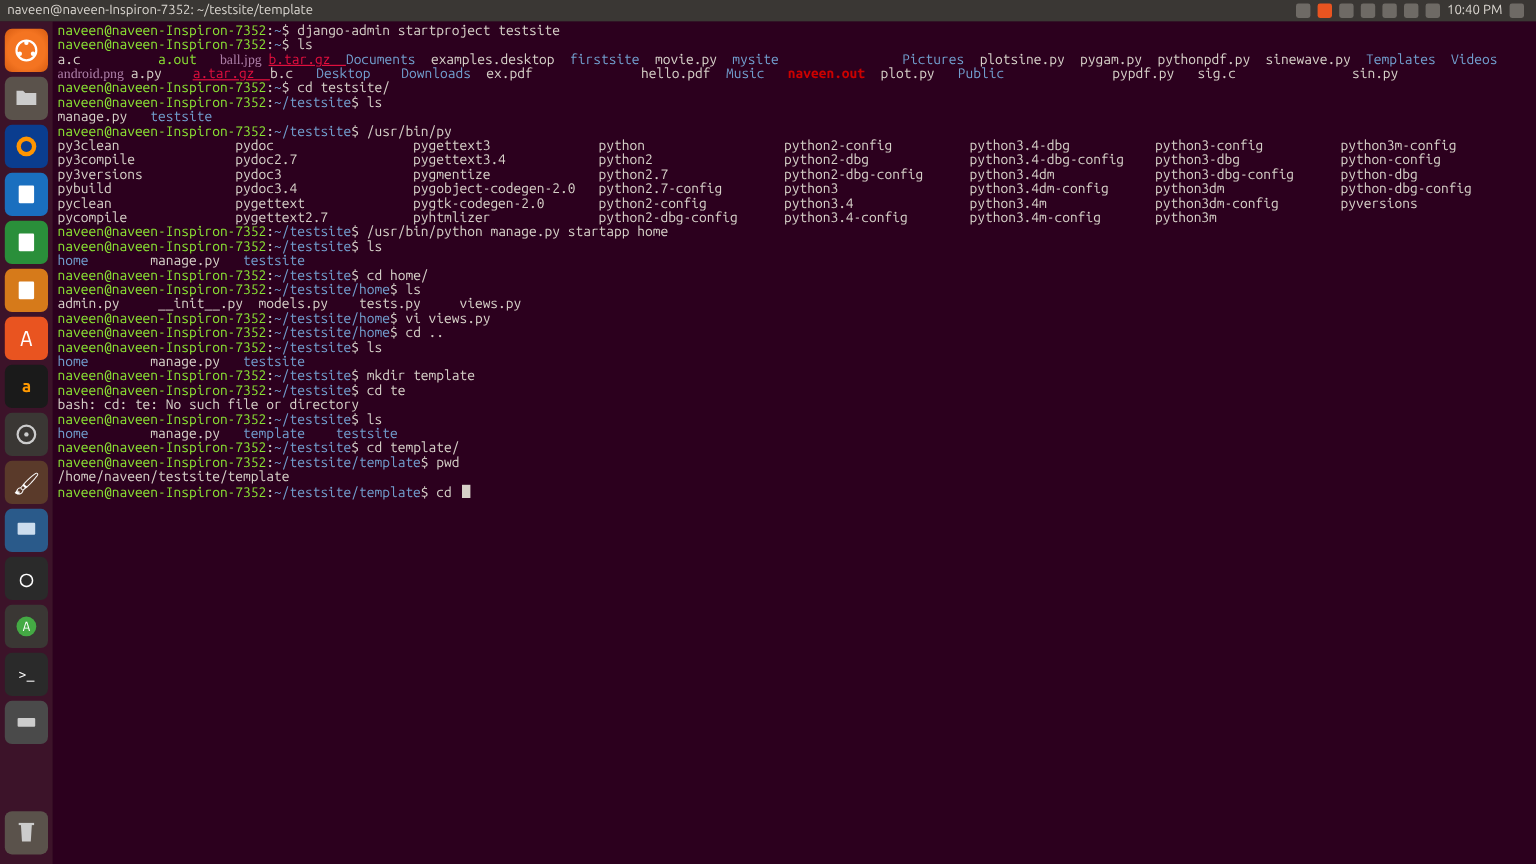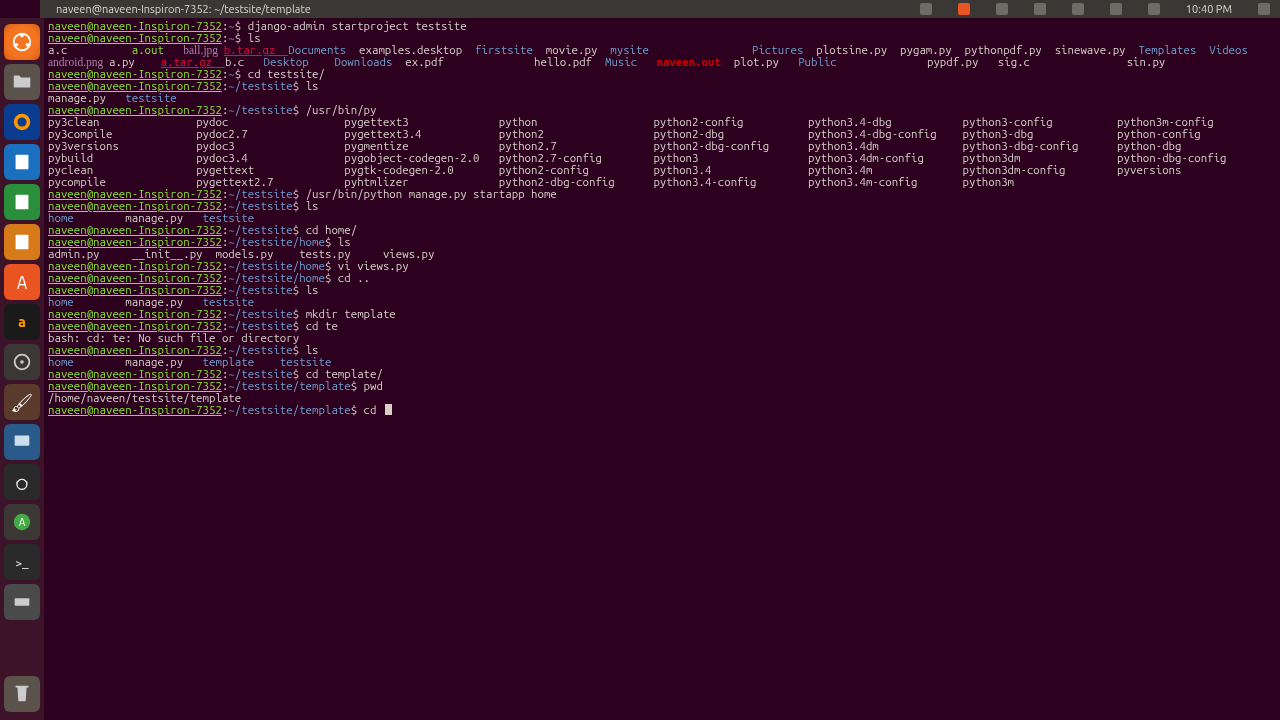--- a/index.html
+++ b/index.html
@@ -10,26 +10,25 @@
     font-size: 12px;
     overflow: hidden;
     position: relative;
   }
   .topbar {
     position: absolute; top: 0; left: 0; right: 0; height: 18px;
     background: #3a3734;
     color: #dcd8d2;
     display: flex; align-items: center;
     font-family: Ubuntu, sans-serif; font-size: 11px;
-    padding-left: 16px;
-    margin-left: 40px;
+    padding-left: 6px;
   }
   .topbar .title { flex: 0 0 auto; }
   .topbar .spacer { flex: 1; }
-  .topbar .indicators { display:flex; gap:26px; align-items:center; padding-right:10px;justify-content:flex-end;}
+  .topbar .indicators { display:flex; gap:6px; align-items:center; padding-right:10px;justify-content:flex-end;}
   .topbar .ind { width:12px; height:12px; display:inline-block; }
   .ind-red { background:#e95420; border-radius:2px;}
   .ind-gray{ background:#6e6a65; border-radius:2px;}
   .topbar .time { font-size:11px; }
   .launcher {
     position: absolute; top: 18px; left: 0; bottom: 0; width: 44px;
     background: #3c1329;
     display: flex; flex-direction: column; align-items: center;
     padding-top: 6px; gap: 4px;
   }
@@ -58,21 +57,21 @@
   .terminal {
     position: absolute; top: 18px; left: 44px; right: 0; bottom: 0;
     background: #2c001e;
     color: #d6d0c8;
     padding: 2px 4px;
     line-height: 12px;
     white-space: pre;
     font-size: 11.5px;
     letter-spacing: 0px;
   }
-  .p { color:#8ae234;text-decoration:underline; } 
+  .p { color:#8ae234; } 
   .h { color:#729fcf; } 
   .w { color:#d6d0c8; }
   .d { color:#729fcf; } 
   .x { color:#8ae234;text-align:right; } 
   .a { color:#e10f3e;text-decoration:underline; } 
   .m { color:#ad7fa8;font-family:Liberation Serif, serif; }
   .o { color:#cc0000; font-weight:bold;}
   .cursor {
     display:inline-block; width:7px; height:11px;
     background:#d6d0c8; vertical-align: -1px; margin-left:2px;

